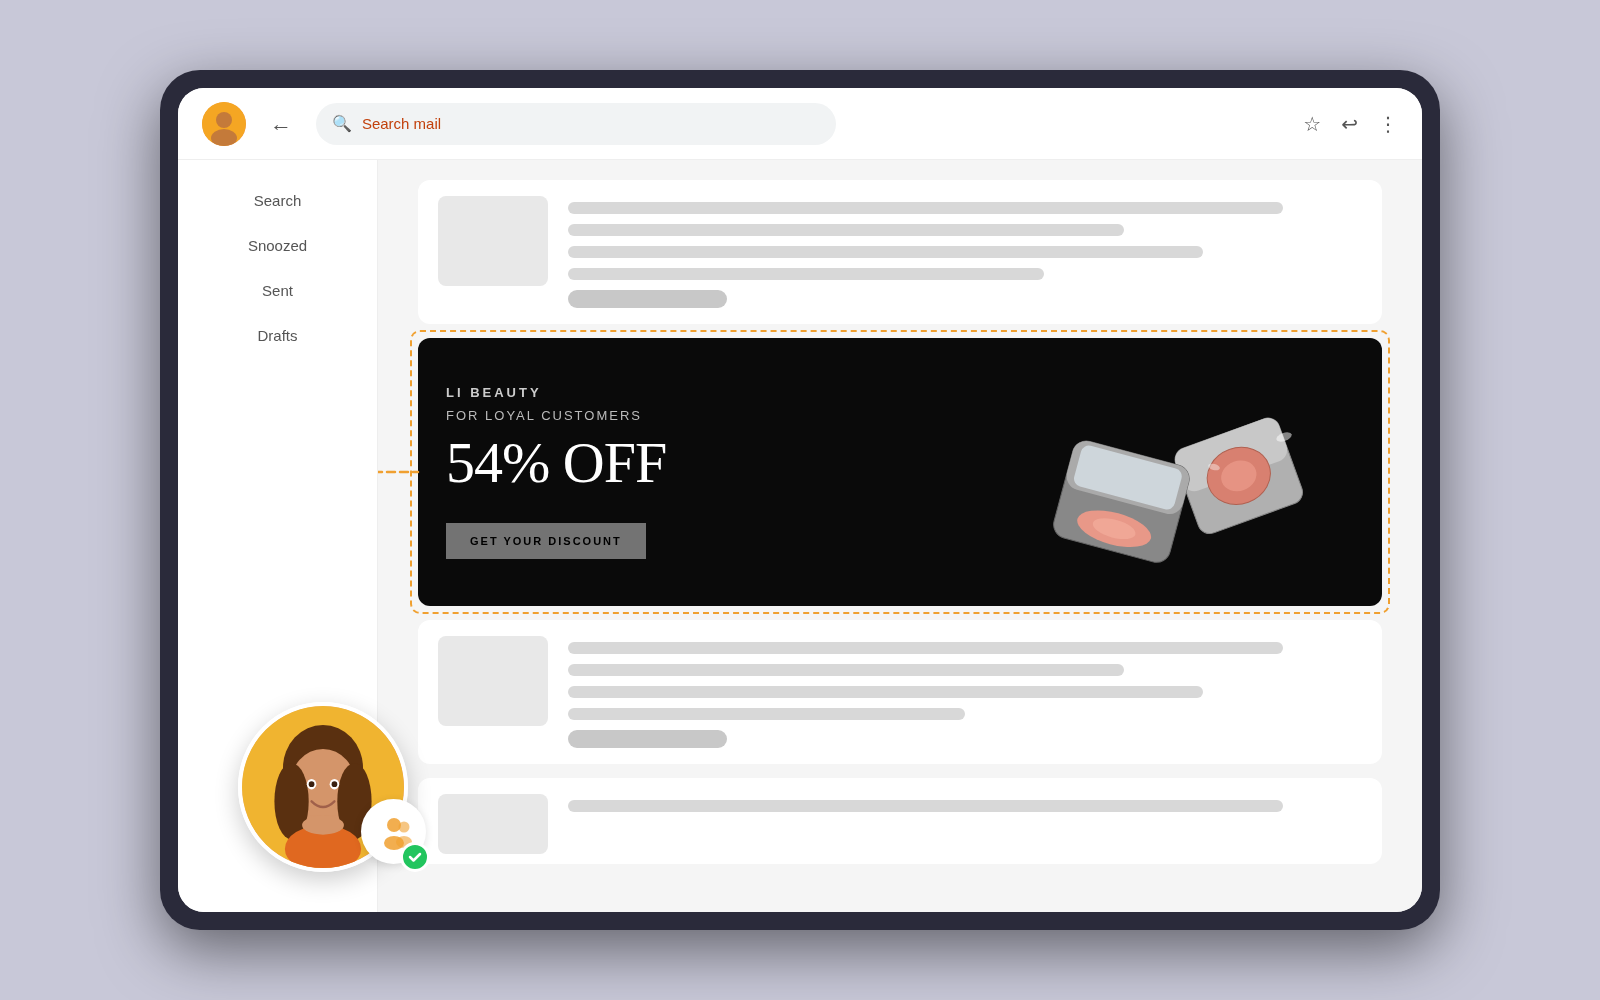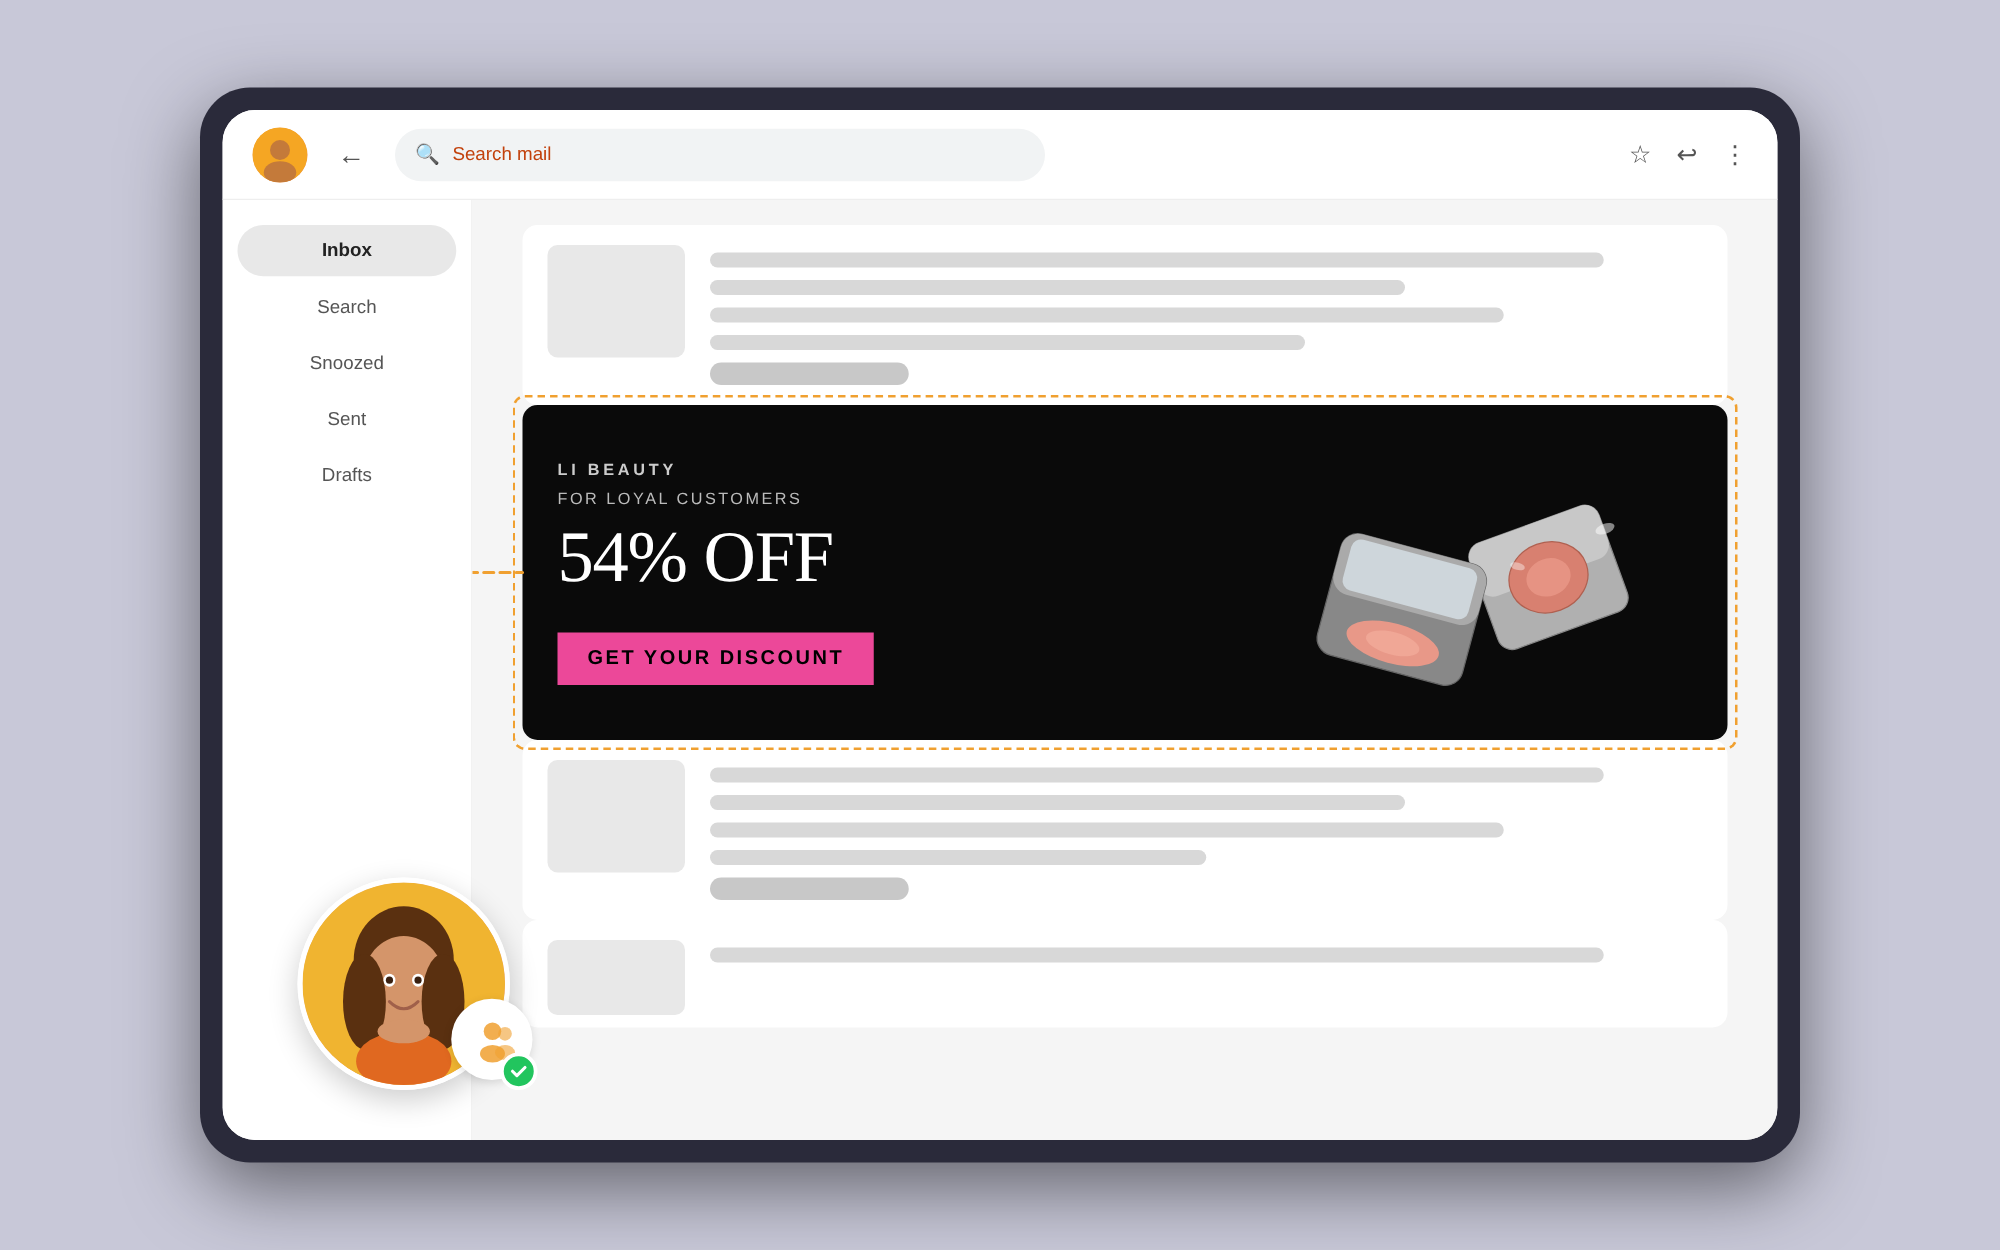--- a/index.html
+++ b/index.html
@@ -141,21 +141,21 @@
     }
 
     
     .email-pane {
       flex: 1;
       background: #f5f5f5;
       overflow-y: auto;
       padding: 20px 40px;
       display: flex;
       flex-direction: column;
-      gap: 0;
+      gap: 14px;
       position: relative;
     }
 
     
     .email-row {
       background: #fff;
       border-radius: 12px;
       padding: 16px 20px;
       display: flex;
       gap: 20px;
@@ -252,25 +252,25 @@
       font-size: 58px;
       font-weight: 300;
       color: #fff;
       letter-spacing: -1px;
       line-height: 1.1;
       font-family: Georgia, serif;
     }
 
     .ad-cta {
       margin-top: 20px;
-      background: #ec4899;
+      background: #737373;
       color: #000;
       border: none;
       padding: 12px 24px;
-      font-size: 16px;
+      font-size: 11px;
       font-weight: 600;
       letter-spacing: 2px;
       text-transform: uppercase;
       cursor: pointer;
       display: inline-block;
       width: fit-content;
     }
 
     .ad-image-side {
       width: 320px;
@@ -335,21 +335,20 @@
       <div class="top-right-icons">
         <span class="icon-btn">☆</span>
         <span class="icon-btn">↩</span>
         <span class="icon-btn">⋮</span>
       </div>
     </div>
 
     <div class="content-area">
 
       <div class="sidebar">
-        <div class="nav-item active">Inbox</div>
         <div class="nav-item">Search</div>
         <div class="nav-item">Snoozed</div>
         <div class="nav-item">Sent</div>
         <div class="nav-item">Drafts</div>
       </div>
 
       <div class="email-pane">
 
         <div class="email-row">
           <div class="email-thumb"></div>

